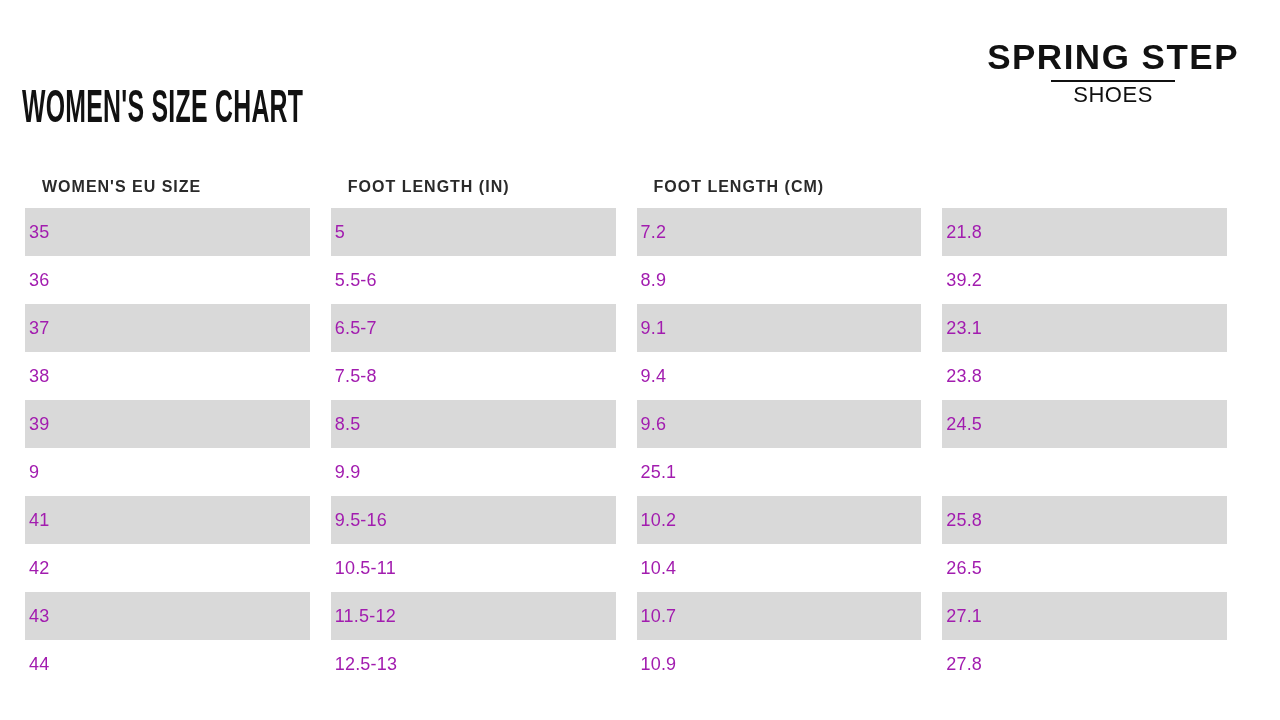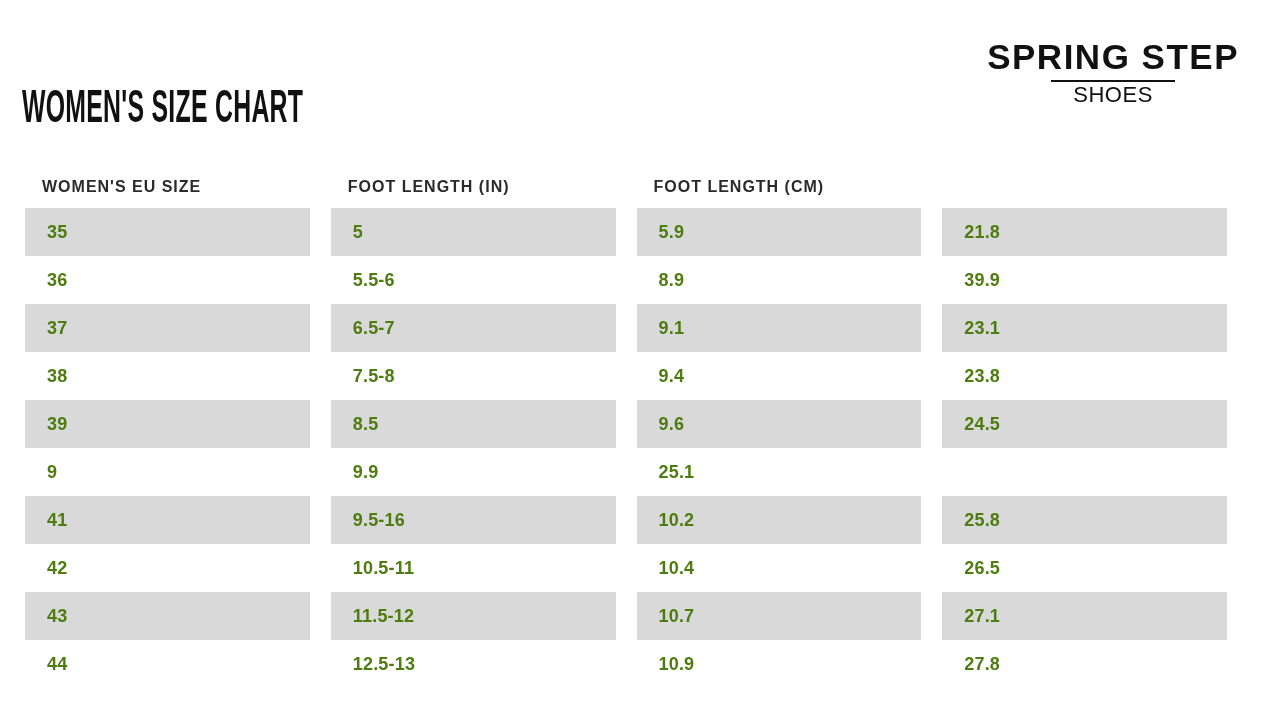--- a/index.html
+++ b/index.html
@@ -74,24 +74,24 @@
     letter-spacing: 1px;
     color: #2a2a2a;
     padding-left: 17px;
     white-space: nowrap;
     align-self: center;
   }
   .tr { height: 48px; }
   .td {
     display: flex;
     align-items: center;
-    padding-left: 22px;
+    padding-left: 4px;
     font-size: 18px;
-    font-weight: 700;
-    color: #4d7c0f;
+    font-weight: 400;
+    color: #a21caf;
     letter-spacing: 0.2px;
     background: #ffffff;
   }
   .tr.striped .td { background: #d9d9d9; }
 </style>
 </head>
 <body>
 
 <div>
 
@@ -106,28 +106,28 @@
   <div class="size-table">
     <div class="trow thead">
       <div class="th">WOMEN'S EU SIZE</div>
       <div class="th">FOOT LENGTH (IN)</div>
       <div class="th">FOOT LENGTH (CM)</div>
     </div>
     <div id="tbody">
         <div class="trow tr striped">
           <div class="td">35</div>
           <div class="td">5</div>
-          <div class="td">5.9</div>
+          <div class="td">7.2</div>
           <div class="td">21.8</div>
         </div>
         <div class="trow tr">
           <div class="td">36</div>
           <div class="td">5.5-6</div>
           <div class="td">8.9</div>
-          <div class="td">39.9</div>
+          <div class="td">39.2</div>
         </div>
         <div class="trow tr striped">
           <div class="td">37</div>
           <div class="td">6.5-7</div>
           <div class="td">9.1</div>
           <div class="td">23.1</div>
         </div>
         <div class="trow tr">
           <div class="td">38</div>
           <div class="td">7.5-8</div>

